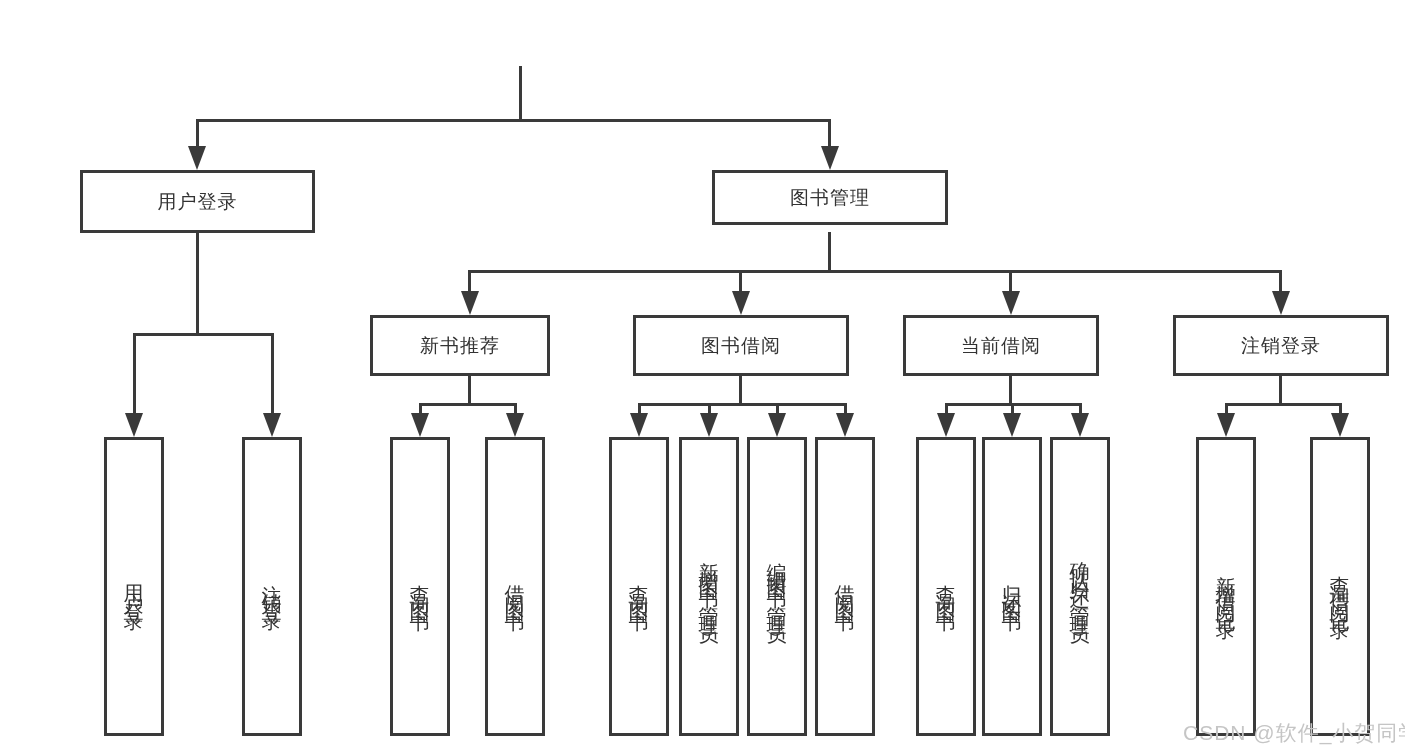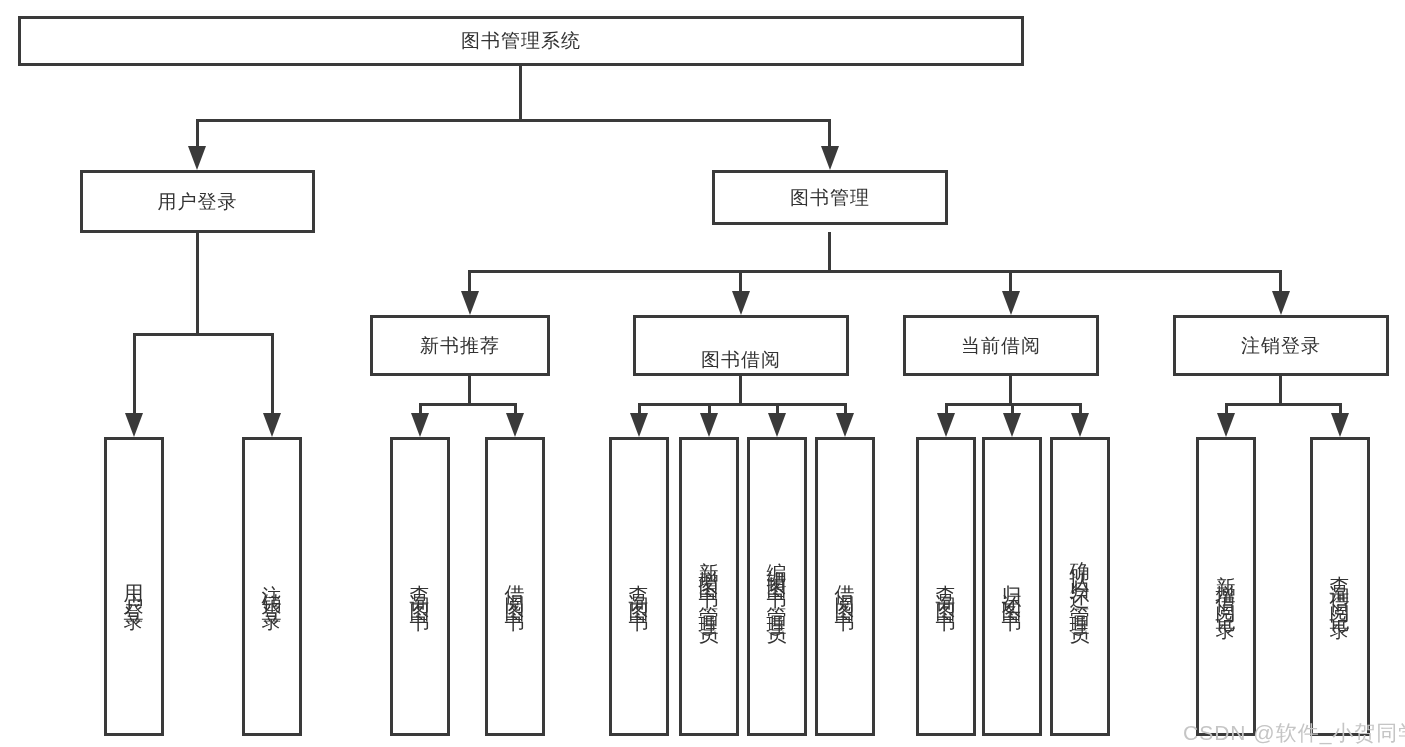--- a/index.html
+++ b/index.html
@@ -75,23 +75,20 @@
     color: var(--watermark);
     white-space: nowrap;
     z-index: 5;
   }
 </style>
 </head>
 <body>
 
 <div class="canvas">
 
-  <div class="box hbox" style="left:18px; top:16px; width:1006px; height:50px;">
-    <span>图书管理系统</span>
-  </div>
 
   <div>
     <div class="vl" style="left:519px; top:66px; height:56px;"></div>
     <div class="hl" style="left:196px; top:119px; width:635px;"></div>
     <div class="vl" style="left:196px; top:119px; height:28px;"></div>
     <div class="arrow" style="left:188px; top:146px;"></div>
     <div class="vl" style="left:828px; top:119px; height:28px;"></div>
     <div class="arrow" style="left:821px; top:146px;"></div>
   </div>
 
@@ -120,21 +117,21 @@
     <div class="arrow" style="left:732px; top:291px;"></div>
     <div class="vl" style="left:1009px; top:270px; height:23px;"></div>
     <div class="arrow" style="left:1002px; top:291px;"></div>
     <div class="vl" style="left:1279px; top:270px; height:23px;"></div>
     <div class="arrow" style="left:1272px; top:291px;"></div>
   </div>
 
   <div class="box hbox" style="left:370px; top:315px; width:180px; height:61px;">
     <span>新书推荐</span>
   </div>
-  <div class="box hbox" style="left:633px; top:315px; width:216px; height:61px;align-items:flex-end;">
+  <div class="box hbox" style="left:633px; top:315px; width:216px; height:61px;">
     <span>图书借阅</span>
   </div>
   <div class="box hbox" style="left:903px; top:315px; width:196px; height:61px;">
     <span>当前借阅</span>
   </div>
   <div class="box hbox" style="left:1173px; top:315px; width:216px; height:61px;">
     <span>注销登录</span>
   </div>
 
   <div>

